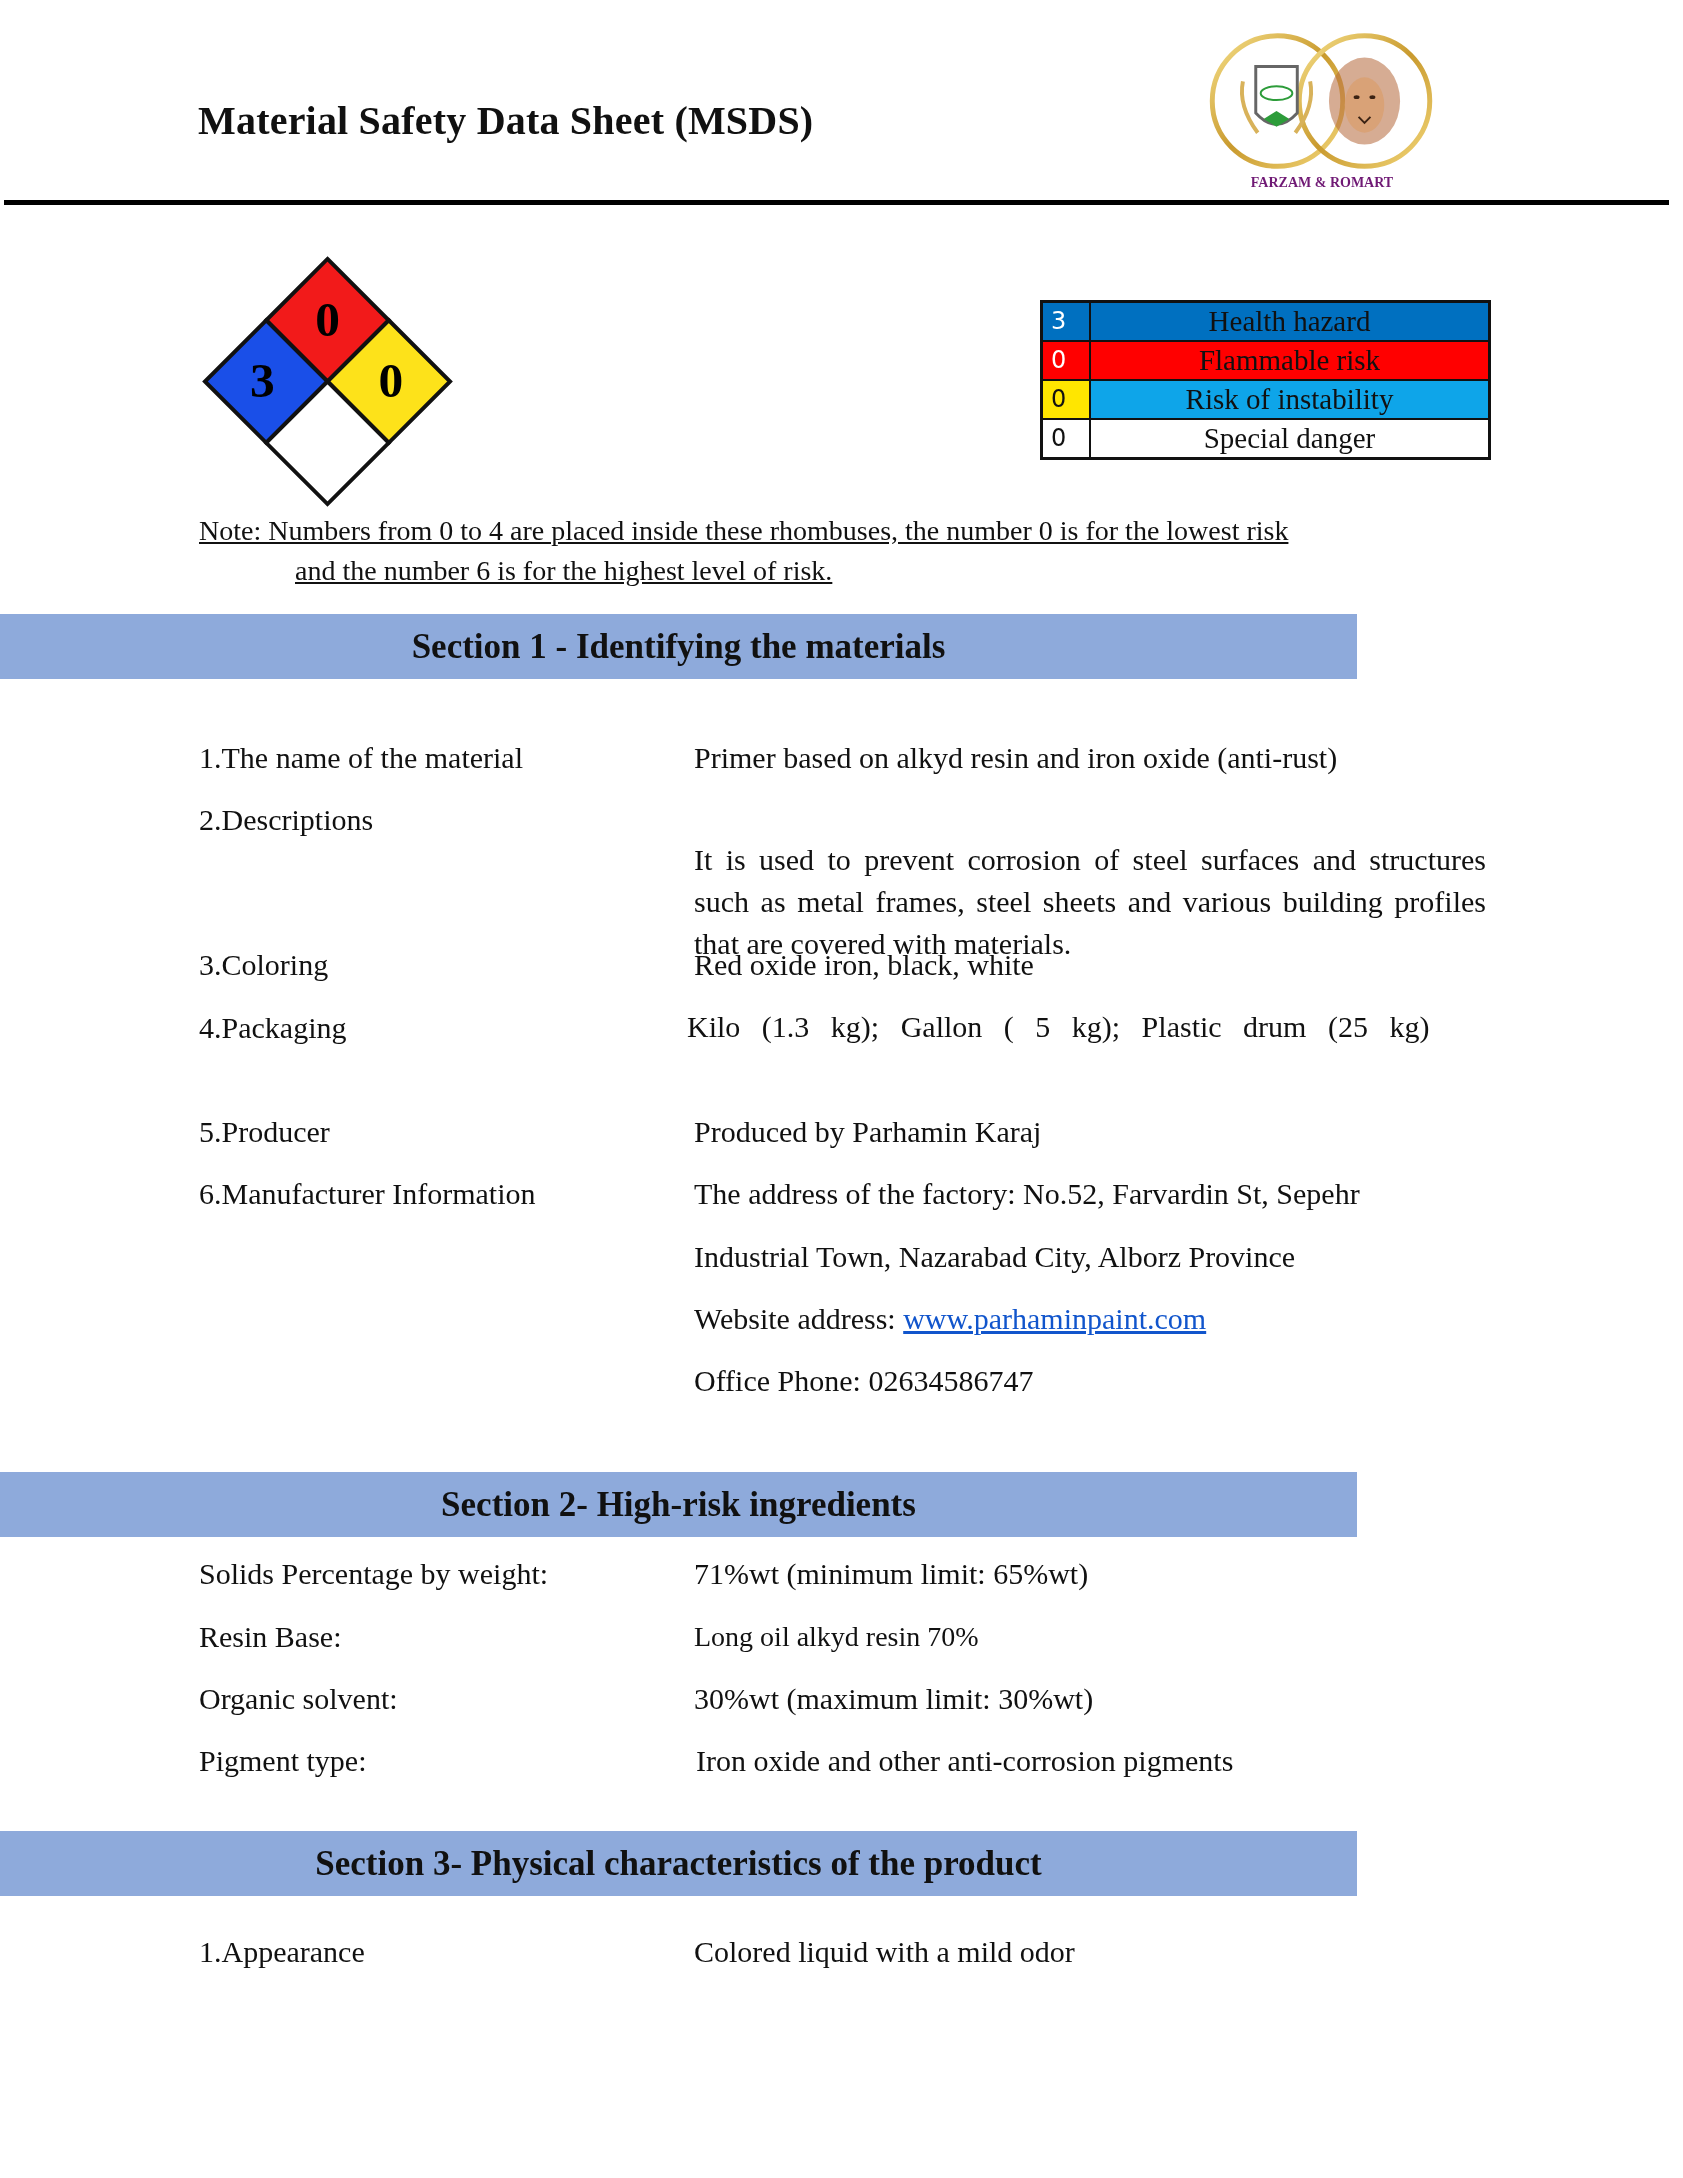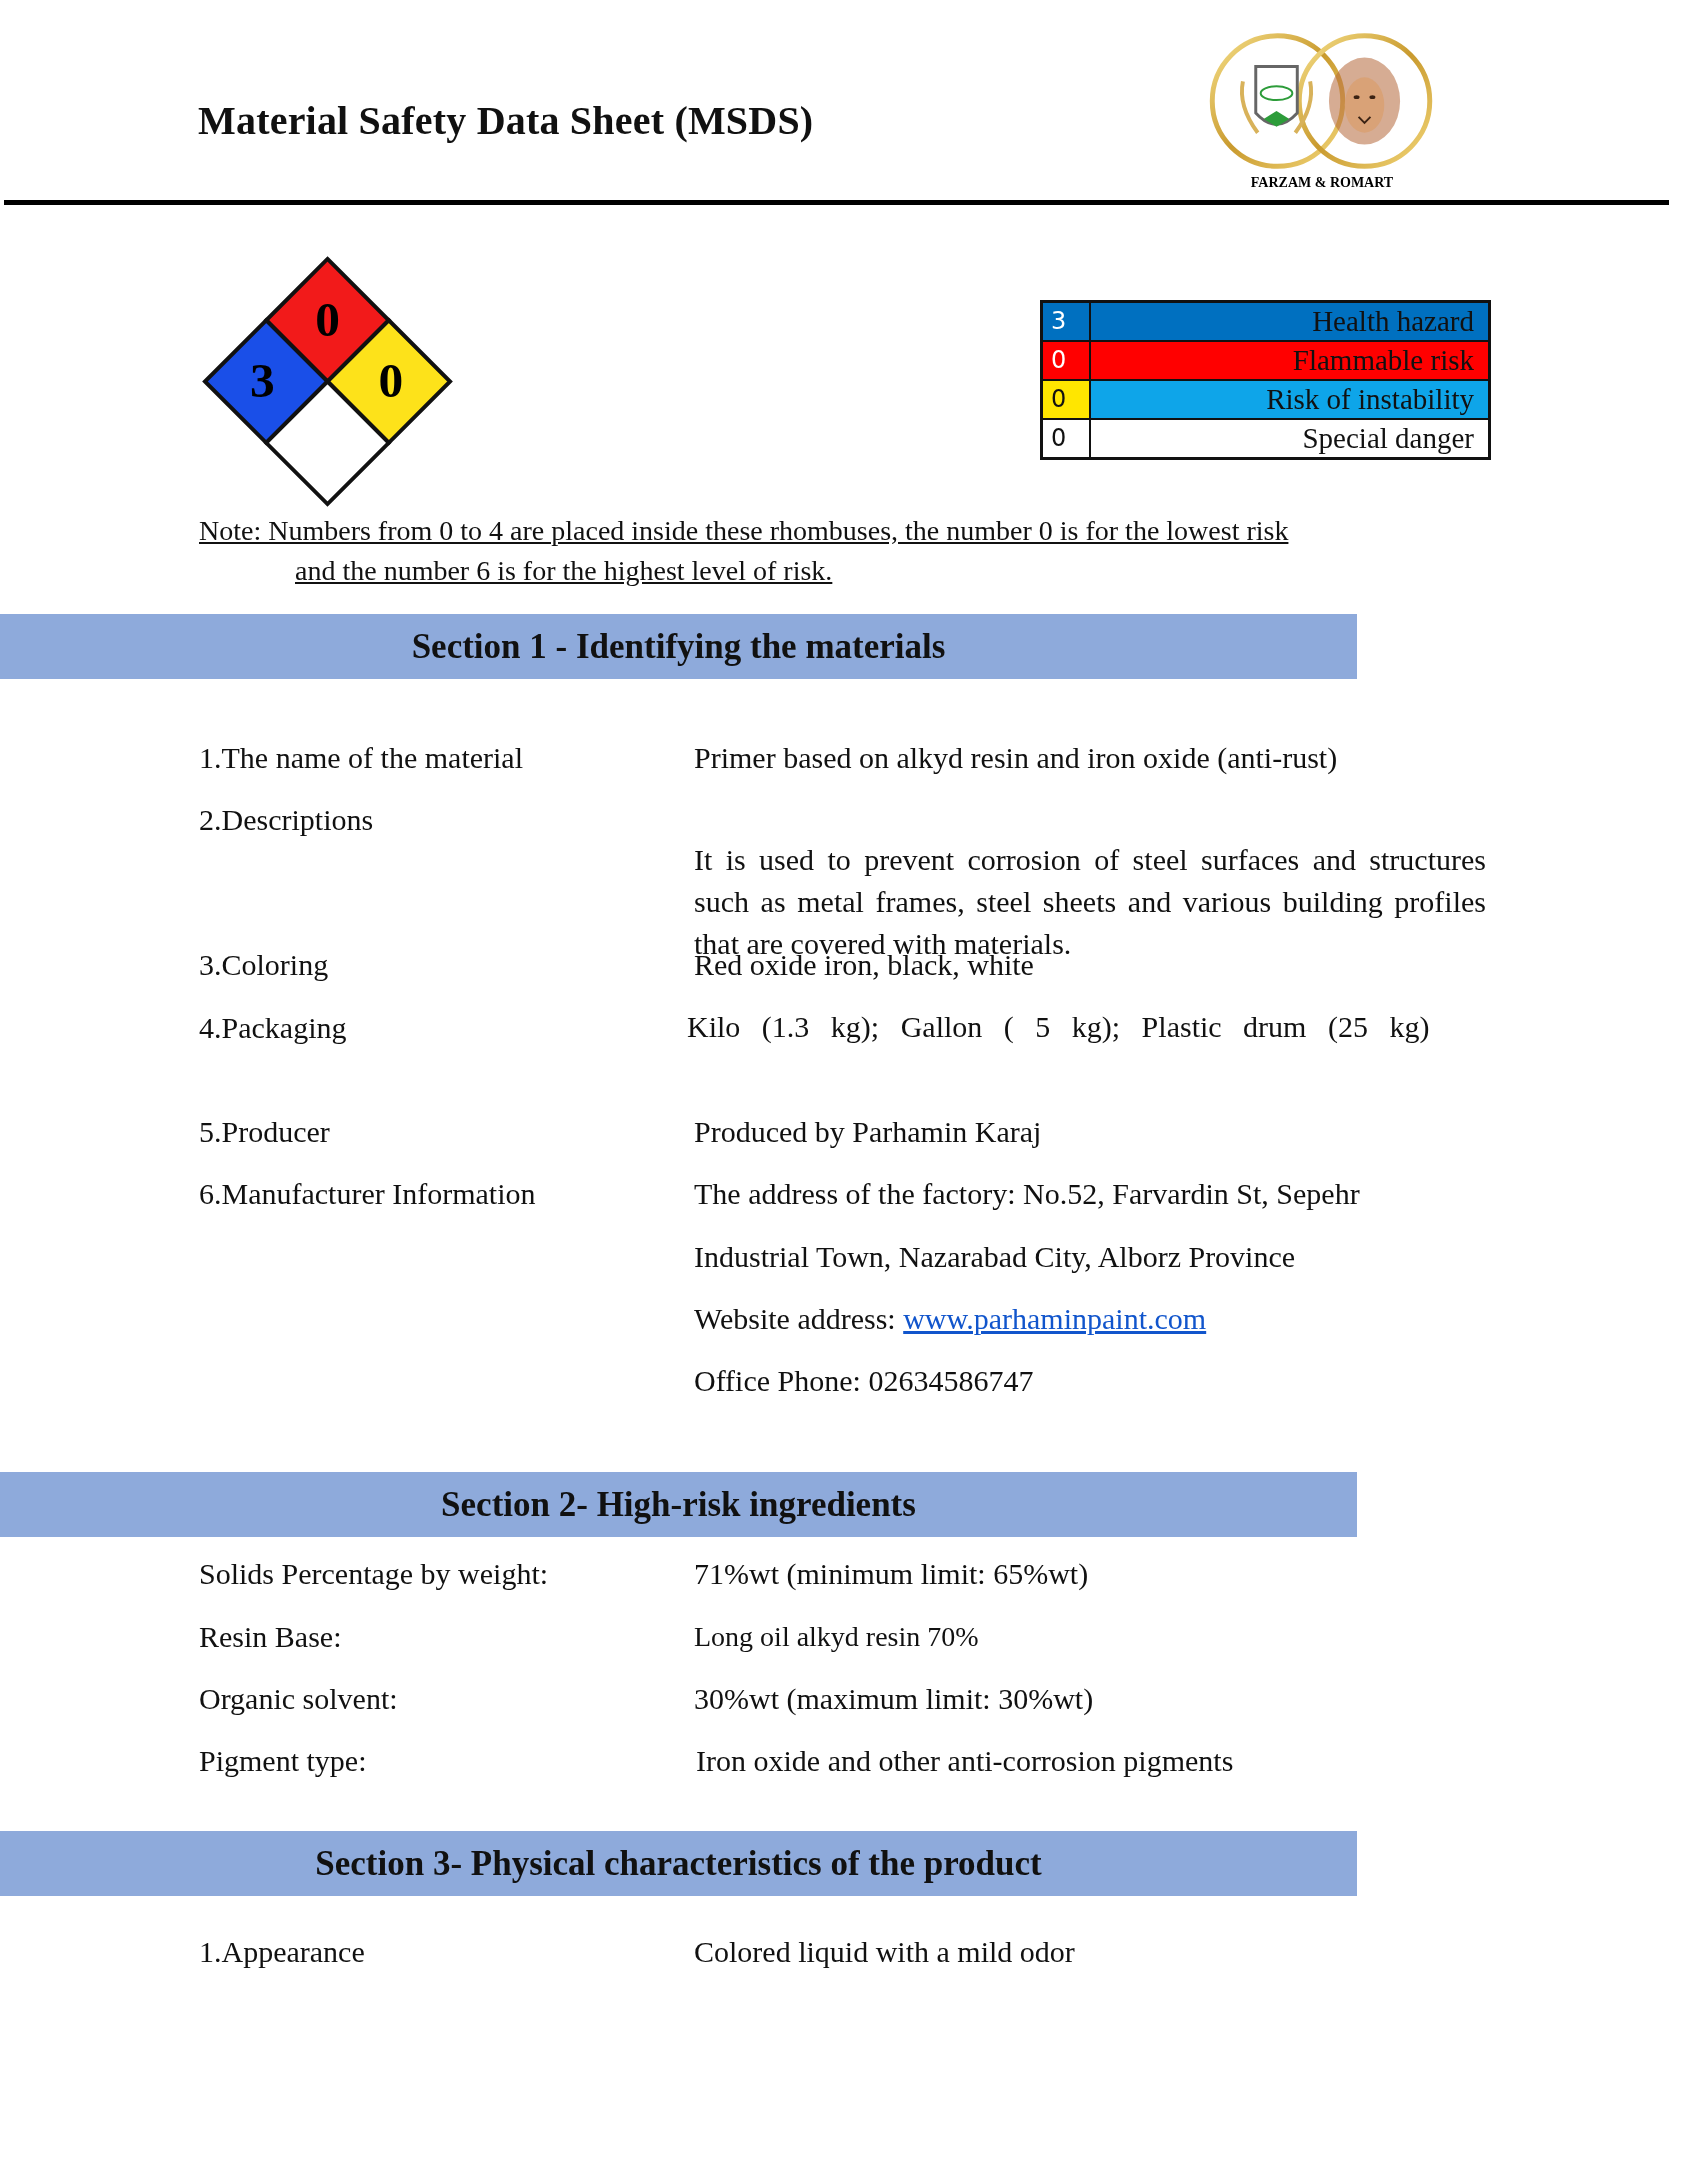--- a/index.html
+++ b/index.html
@@ -4,30 +4,30 @@
 <style>
   html, body { margin: 0; padding: 0; background: #ffffff; }
   body { width: 1683px; height: 2178px; position: relative; overflow: hidden;
          font-family: "Liberation Serif", "DejaVu Serif", serif; color: #111; }
   .abs { position: absolute; }
 
   
   #doc-title { left: 198px; top: 97px; font-size: 40px; font-weight: bold; letter-spacing: 0.2px; white-space: nowrap; }
   #header-rule { left: 4px; top: 200px; width: 1665px; height: 5px; background: #000; }
   #logo { left: 1198px; top: 22px; width: 248px; height: 174px; }
-  #logo-caption { left: 1198px; top: 175px; width: 248px; text-align: center; font-size: 14px; font-weight: bold; color: #000000; }
+  #logo-caption { left: 1198px; top: 175px; width: 248px; text-align: center; font-size: 14px; font-weight: bold; color: #701a75; }
 
   
   #nfpa-diamond { left: 200px; top: 255px; width: 255px; height: 255px; }
 
   
   #hazard-table { left: 1040px; top: 300px; width: 451px; border-collapse: collapse; border: 3px solid #111; }
   #hazard-table td { border: 2px solid #111; height: 37px; padding: 0; font-size: 29px; line-height: 37px; }
   #hazard-table td.num { width: 38px; text-align: left; padding-left: 8px; font-family: "DejaVu Sans", "Liberation Sans", sans-serif; font-size: 24px; }
-  #hazard-table td.lbl { text-align: right; padding-right: 14px; }
+  #hazard-table td.lbl { text-align: center; }
 
   
   .note { left: 199px; font-size: 28px; white-space: nowrap; text-decoration: underline; }
 
   
   .section-bar { left: 0; width: 1357px; height: 65px; background: #8eaadb; text-align: center;
                  font-size: 35px; font-weight: bold; line-height: 65px; }
 
   
   .lbl-cell { left: 199px; font-size: 30px; white-space: nowrap; }

